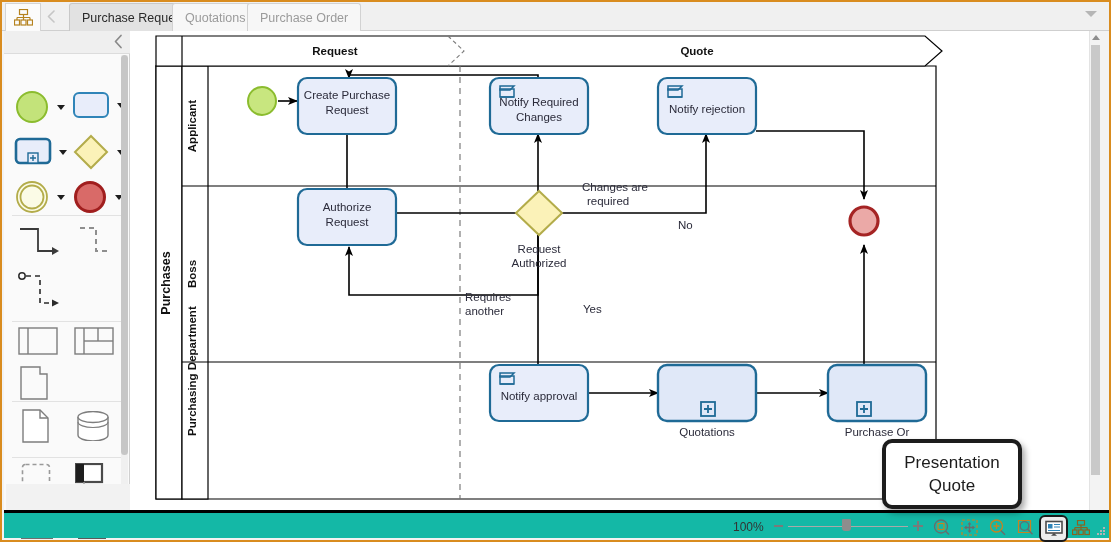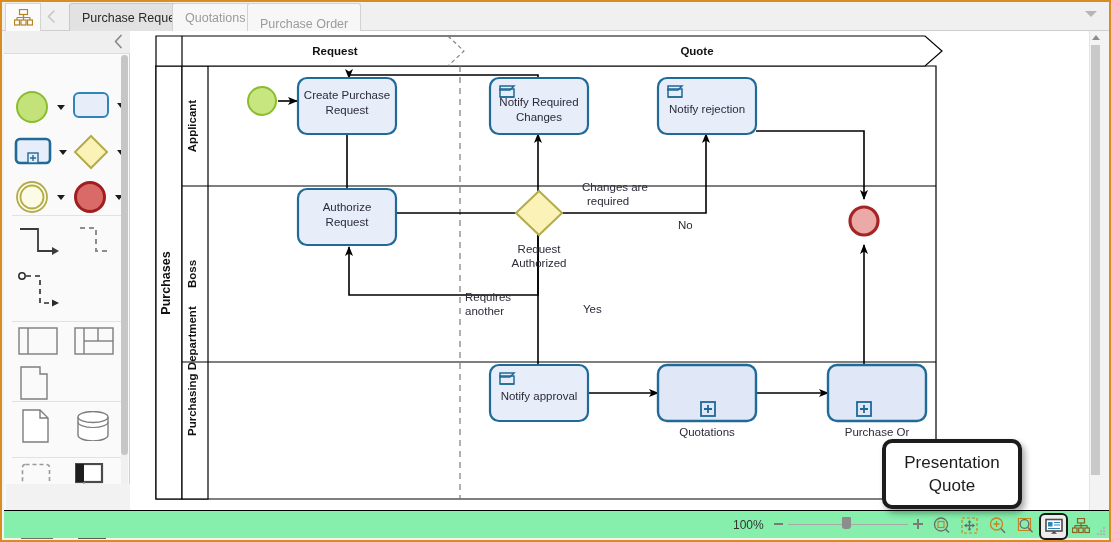--- a/index.html
+++ b/index.html
@@ -36,21 +36,21 @@
     position:absolute;top:1px;height:28px;
     border:1px solid #d2d2d2;border-bottom:none;
     border-radius:3px 3px 0 0;
     display:flex;align-items:center;justify-content:center;
     font-size:12.5px;color:#9b9b9b;background:#f7f7f7;
     box-sizing:border-box;padding:0 12px;white-space:nowrap;
   }
   .tab.active{background:#e2e2e2;color:#2a2a2a;border-color:#c8c8c8;}
   .tab-0{left:67px;}
   .tab-1{left:170px;}
-  .tab-2{left:245px;align-items:flex-end;}
+  .tab-2{left:245px;}
   .tabcaret{
     position:absolute;right:12px;top:9px;
     width:0;height:0;border-left:6px solid transparent;border-right:6px solid transparent;
     border-top:6px solid #b6b6b6;
   }
 
   
   .palette{
     position:absolute;left:2px;top:29px;width:126px;height:483px;
     background:#fafafa;border-right:1px solid #d0d0d0;
@@ -100,21 +100,21 @@
   }
   .canvas-scroll-v .up{
     position:absolute;left:2px;top:4px;width:0;height:0;
     border-left:4px solid transparent;border-right:4px solid transparent;
     border-bottom:5px solid #8d8d8d;
   }
 
   
   .statusbar{
     position:absolute;left:2px;bottom:2px;width:1105px;height:28px;
-    background:#86efac;border-top:1px solid #000000;box-sizing:border-box;
+    background:#14b8a6;border-top:3px solid #000000;box-sizing:border-box;
   }
   .zoomlabel{
     position:absolute;left:729px;top:7px;font-size:12px;color:#333;
   }
   .slider{position:absolute;left:770px;top:6px;width:152px;height:16px;}
   .slider .minus{position:absolute;left:0;top:6px;width:9px;height:2px;background:#7a7a7a;}
   .slider .track{position:absolute;left:14px;top:7px;width:120px;height:1px;background:#a9a9a9;}
   .slider .knob{position:absolute;left:68px;top:0px;width:9px;height:12px;background:#8d8d8d;border-radius:1px 1px 3px 3px;}
   .slider .plus-h{position:absolute;left:139px;top:6px;width:10px;height:2px;background:#7a7a7a;}
   .slider .plus-v{position:absolute;left:143px;top:2px;width:2px;height:10px;background:#7a7a7a;}

